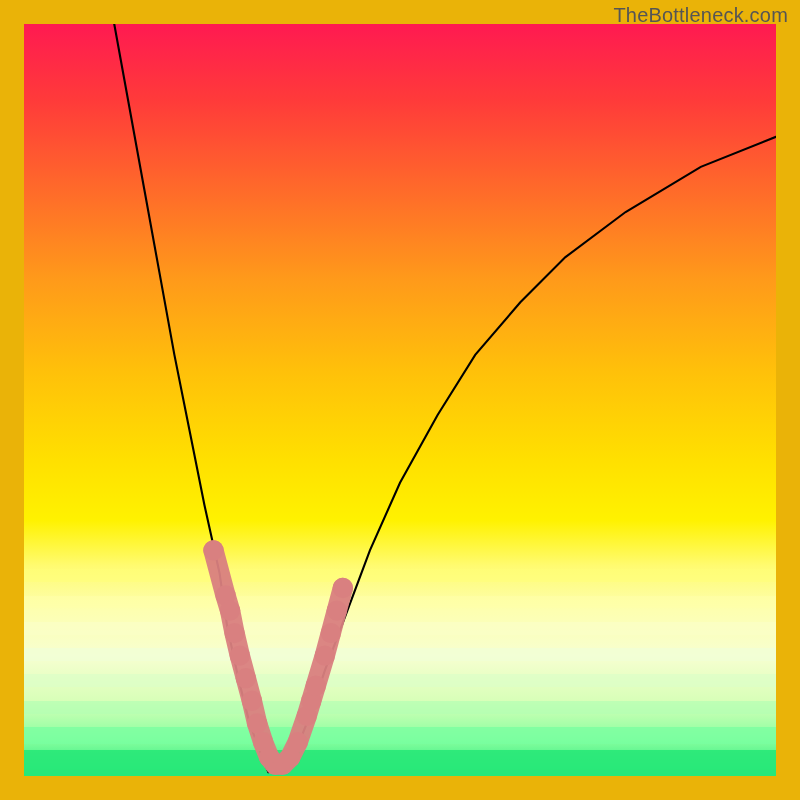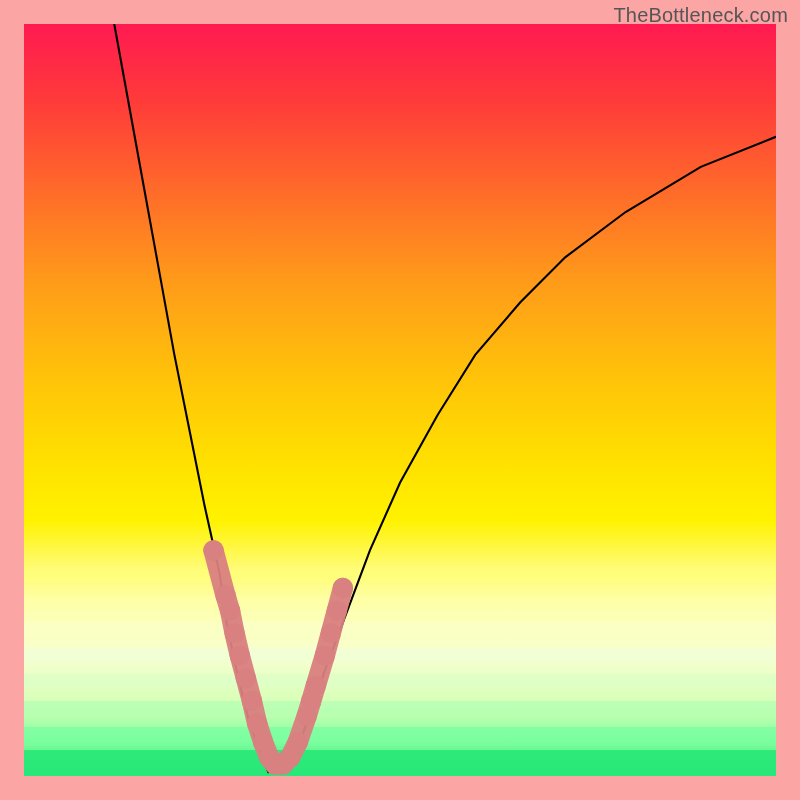--- a/index.html
+++ b/index.html
@@ -9,21 +9,21 @@
     height: 800px;
     overflow: hidden;
     background: #000;
     font-family: Arial, Helvetica, sans-serif;
   }
   .frame {
     position: absolute;
     top: 0; left: 0;
     width: 800px;
     height: 800px;
-    background: #fca5a5;
+    background: #eab308;
   }
   .plot-area {
     position: absolute;
     top: 24px;
     left: 24px;
     width: 752px;
     height: 752px;
     overflow: hidden;
   }
   .gradient-bg {

